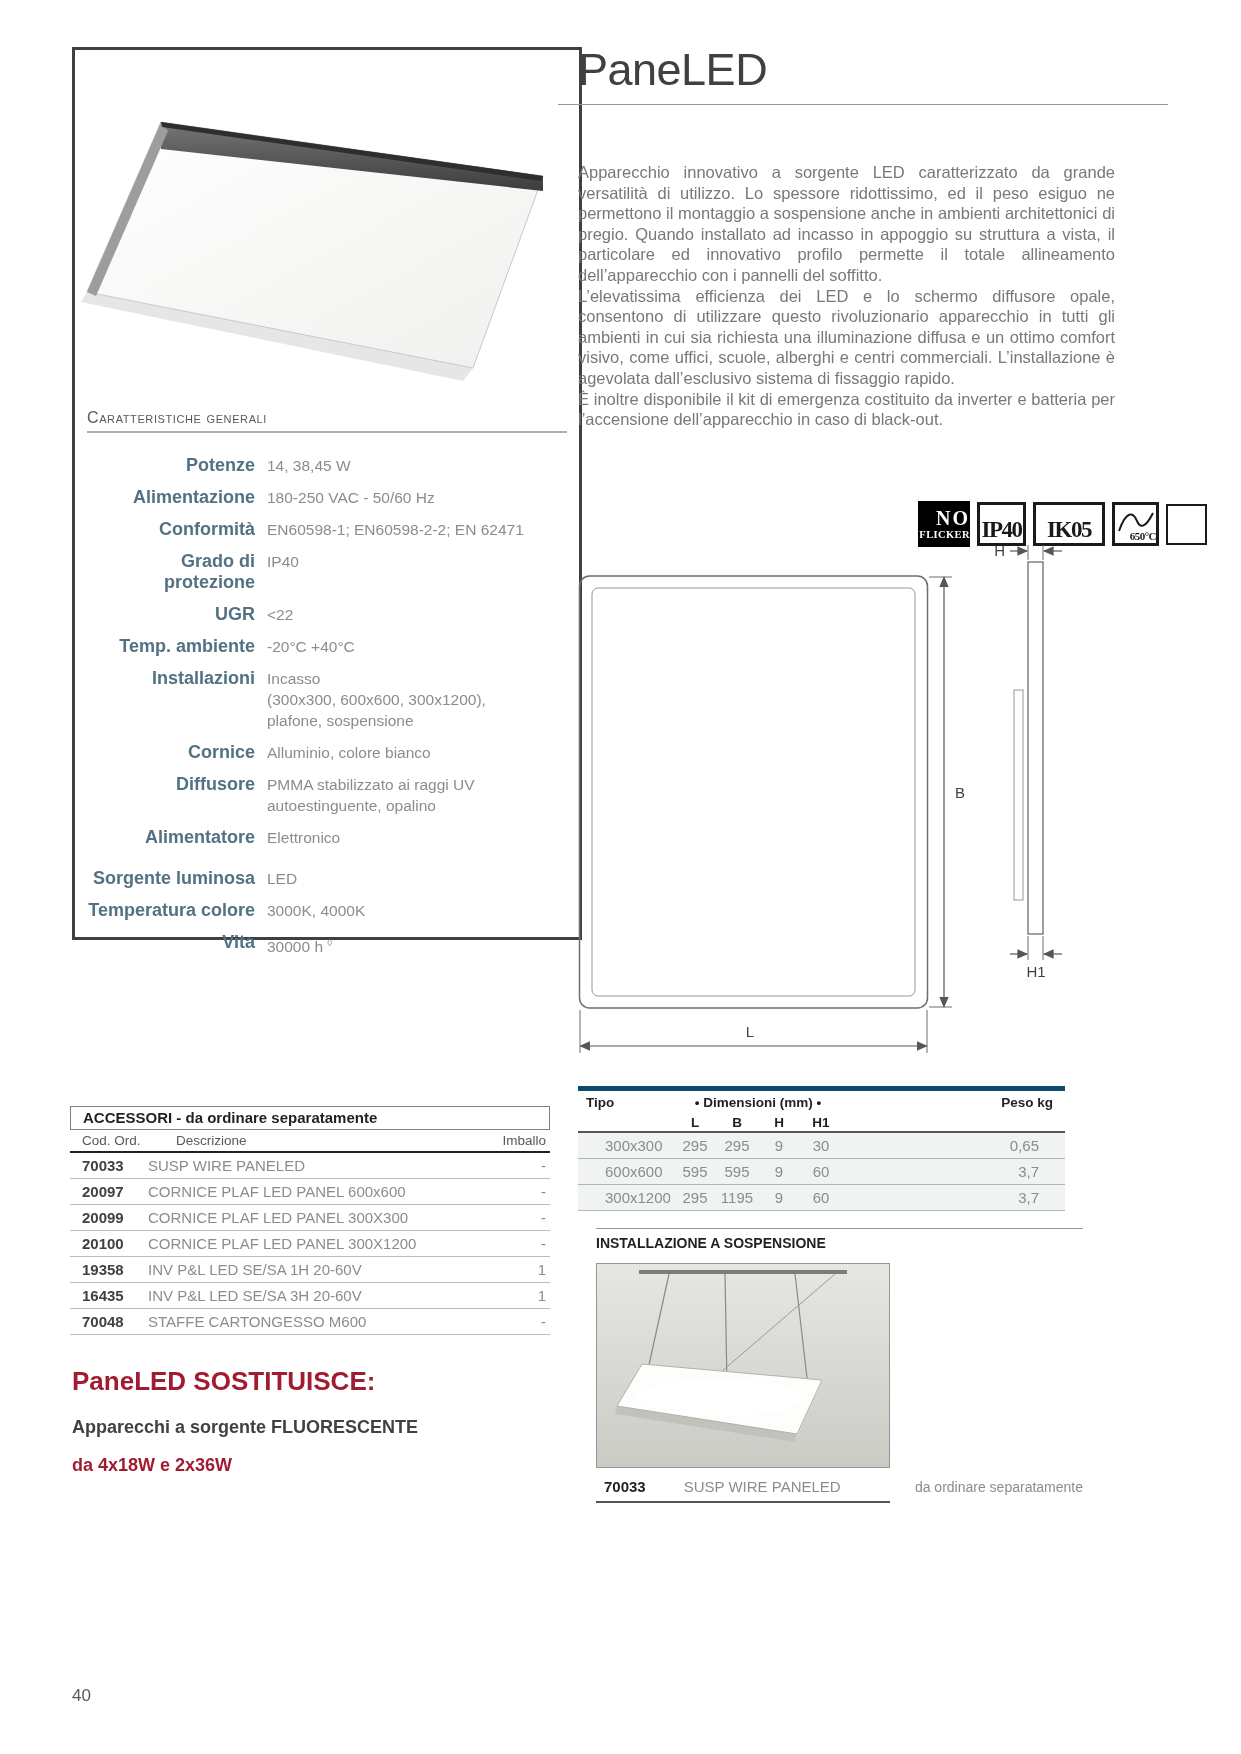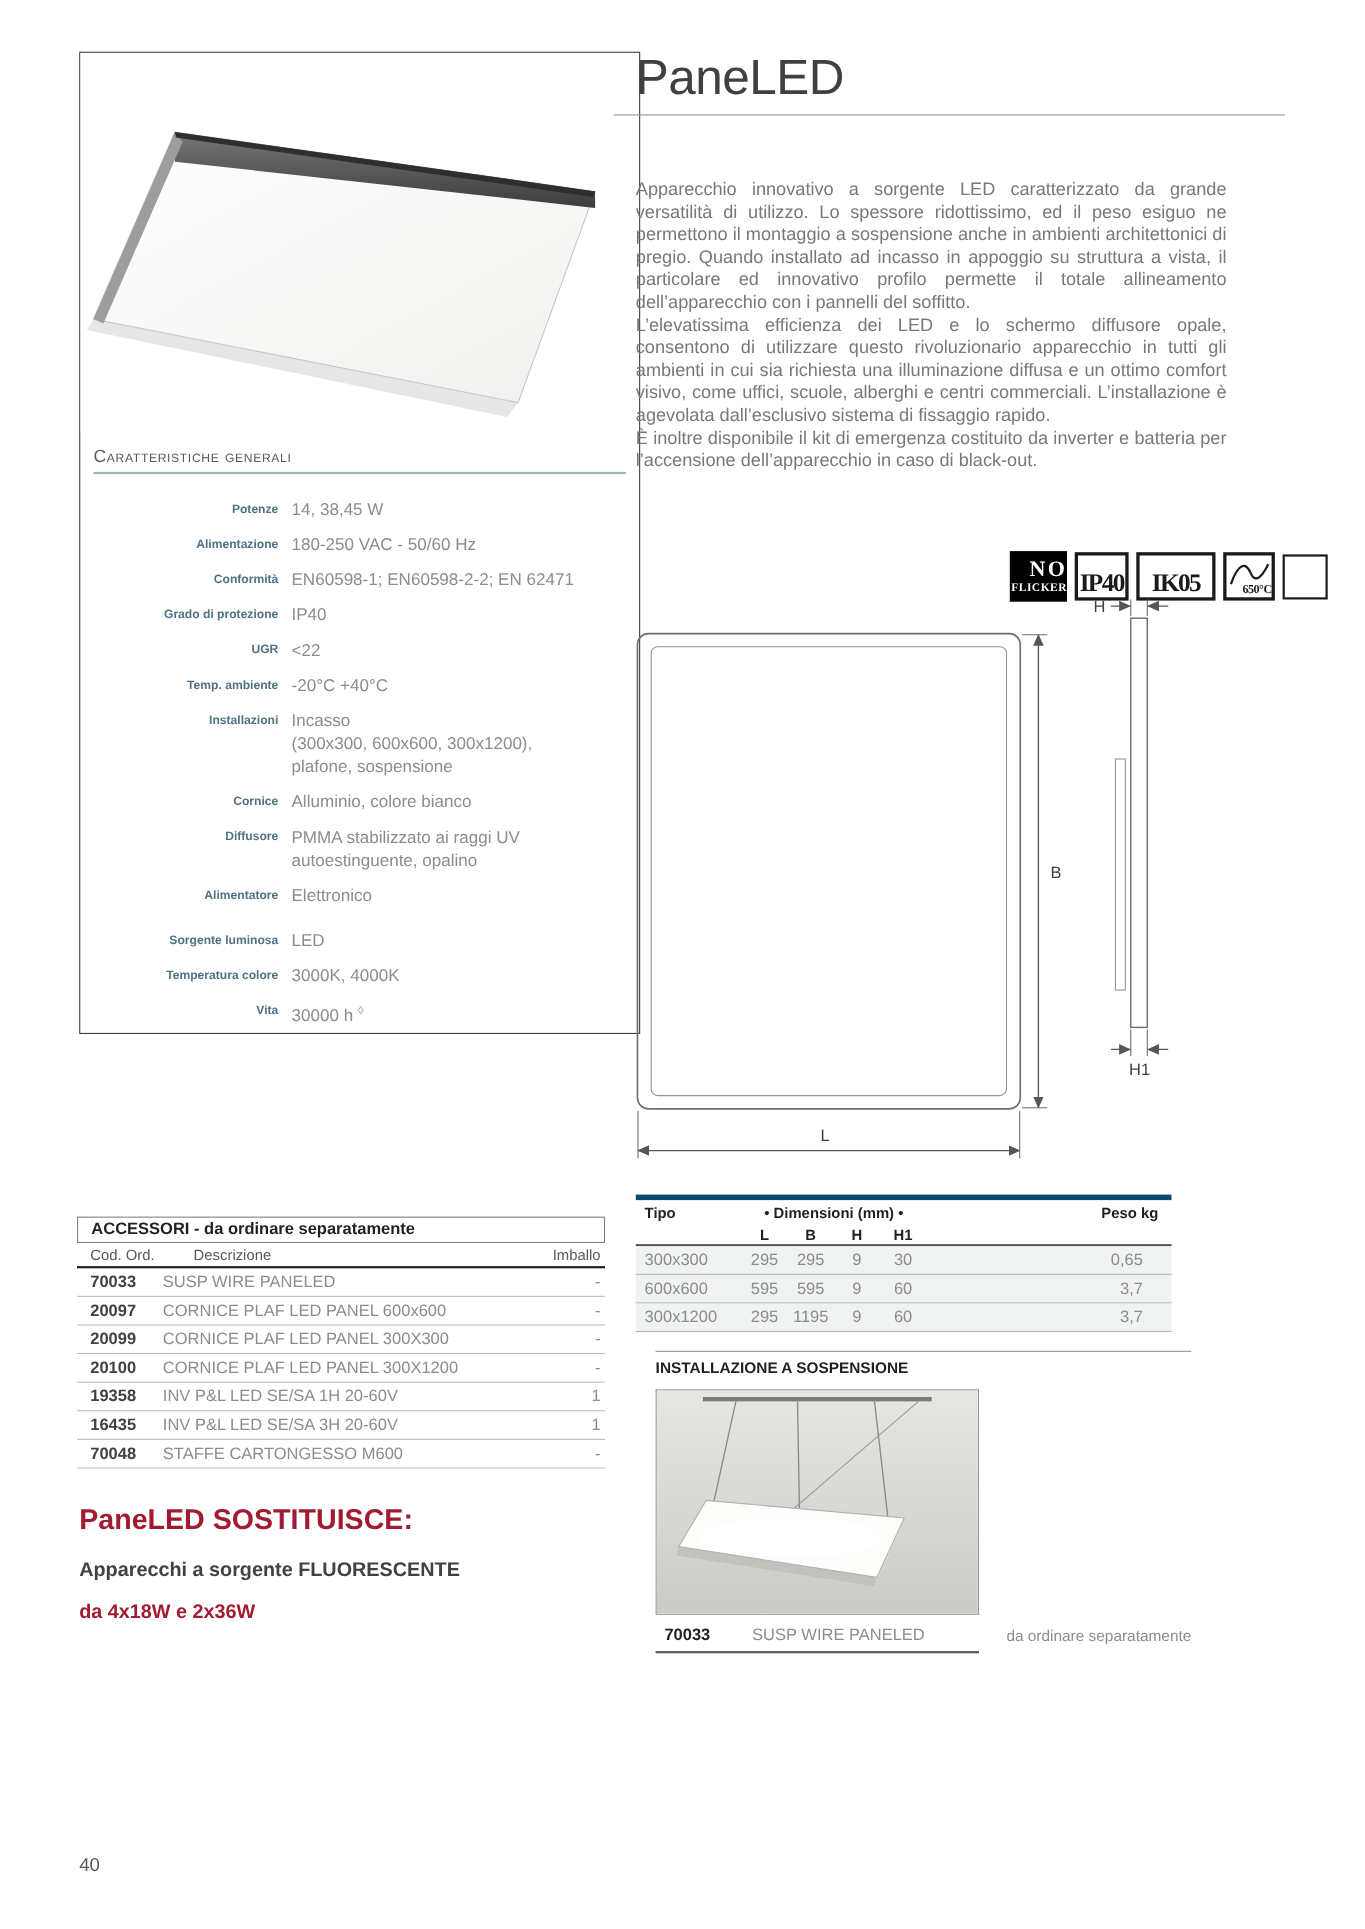--- a/index.html
+++ b/index.html
@@ -1,28 +1,28 @@
 <!DOCTYPE html>
 <html><head>
 <meta charset="utf-8">
 <style>
   html,body{margin:0;padding:0;background:#888;}
   .page{position:relative;width:1241px;height:1754px;background:#ffffff;
         font-family:"Liberation Sans", sans-serif;overflow:hidden;margin:0 auto;}
   
   .left-panel{position:absolute;left:72px;top:47px;width:510px;height:893px;
-              border:1px solid #404040;box-sizing:border-box;background:#fff;}
+              border:3px solid #404040;box-sizing:border-box;background:#fff;}
   .photo-wrap{width:476px;height:345px;overflow:hidden;}
   .char-section{padding:14px 12px 0 12px;}
   .char-title{font-size:16px;color:#58595b;font-variant:small-caps;letter-spacing:.6px;
               border-bottom:2px solid #9fb2bc;padding-bottom:4px;margin-bottom:22px;
               font-weight:400;}
   .spec-row{display:grid;grid-template-columns:168px 1fr;column-gap:12px;margin-bottom:11px;}
   .spec-row.gap-before{margin-top:20px;}
-  .spec-label{text-align:right;font-weight:bold;color:#527284;font-size:11px;line-height:21px;}
+  .spec-label{text-align:right;font-weight:bold;color:#527284;font-size:18px;line-height:21px;}
   .spec-value{color:#8a8c8f;font-size:15.5px;line-height:21px;white-space:pre-line;}
   .spec-value sup{font-size:10px;}
   
   .title{position:absolute;left:578px;top:44px;font-size:45px;color:#3f4042;
          font-weight:400;letter-spacing:-.5px;margin:0;}
   .title-rule{position:absolute;left:558px;top:104px;width:610px;border-top:1px solid #939598;}
   .description{position:absolute;left:578px;top:162px;width:537px;color:#77787b;
                font-size:16.5px;line-height:20.6px;text-align:justify;}
   .description p{margin:0;}
   
@@ -65,21 +65,21 @@
   .dim-h1 .g{text-align:center;}
   .dim-h1 .p{text-align:right;padding-right:4px;}
   .dim-h2{display:grid;grid-template-columns:88px 42px 42px 42px 42px 1fr;height:18px;
           align-items:center;font-size:13.5px;font-weight:bold;color:#231f20;padding:0 8px;
           border-bottom:2px solid #55565a;}
   .dim-h2 span{text-align:center;}
   .dim-row{display:grid;grid-template-columns:88px 42px 42px 42px 42px 1fr;height:25px;
            align-items:center;font-size:15px;color:#8a8c8f;padding:0 8px;
            background:#f1f2f2;border-bottom:1.5px solid #aab6bc;}
   .dim-row span{text-align:center;}
-  .dim-row .t{text-align:left;}
+  .dim-row .t{text-align:left;margin-left:19px;}
   .dim-row .p{text-align:right;padding-right:18px;}
   
   .susp{position:absolute;left:596px;top:1228px;width:487px;}
   .susp-title{border-top:1px solid #939598;padding-top:6px;font-size:14px;font-weight:bold;
               color:#231f20;margin:0 0 12px 0;}
   .susp-photo{width:294px;height:205px;border:1px solid #939598;box-sizing:border-box;overflow:hidden;}
   .susp-caption{position:relative;width:487px;margin-top:10px;height:26px;}
   .susp-caption-left{position:absolute;left:0;top:0;width:294px;border-bottom:2px solid #55565a;
                      padding:0 0 6px 8px;box-sizing:border-box;display:flex;gap:38px;}
   .susp-code{font-weight:bold;font-size:15px;color:#231f20;}

